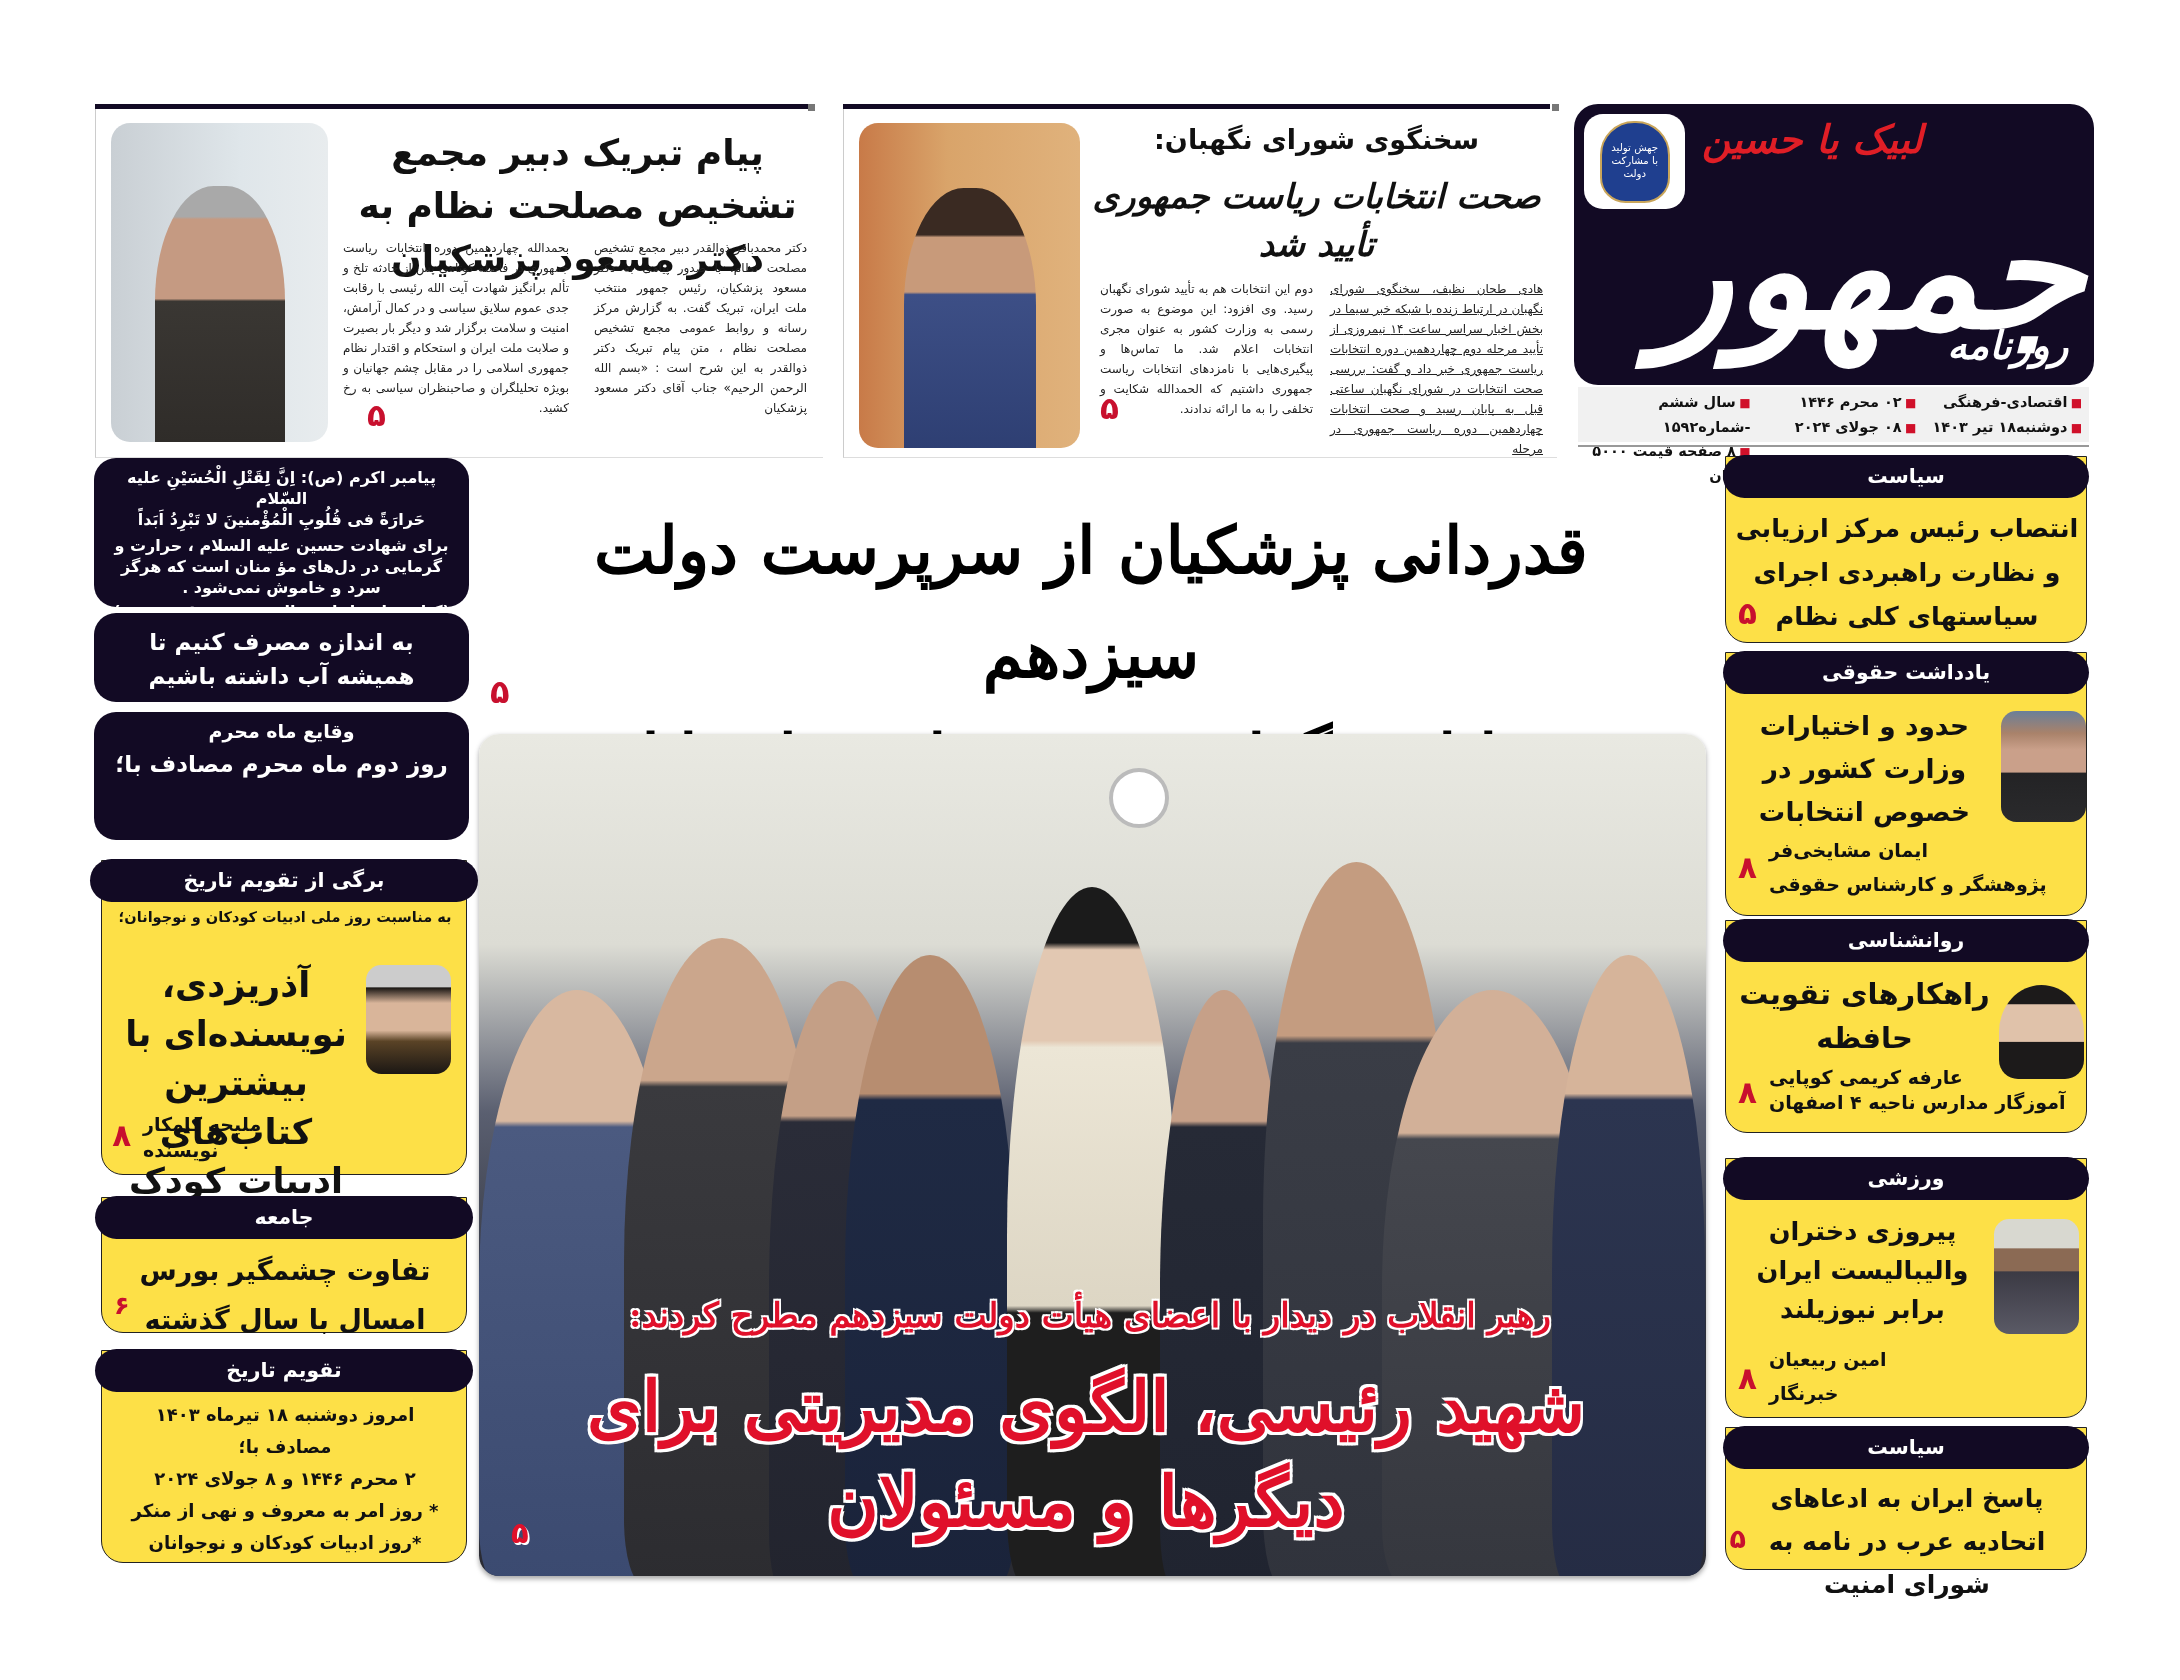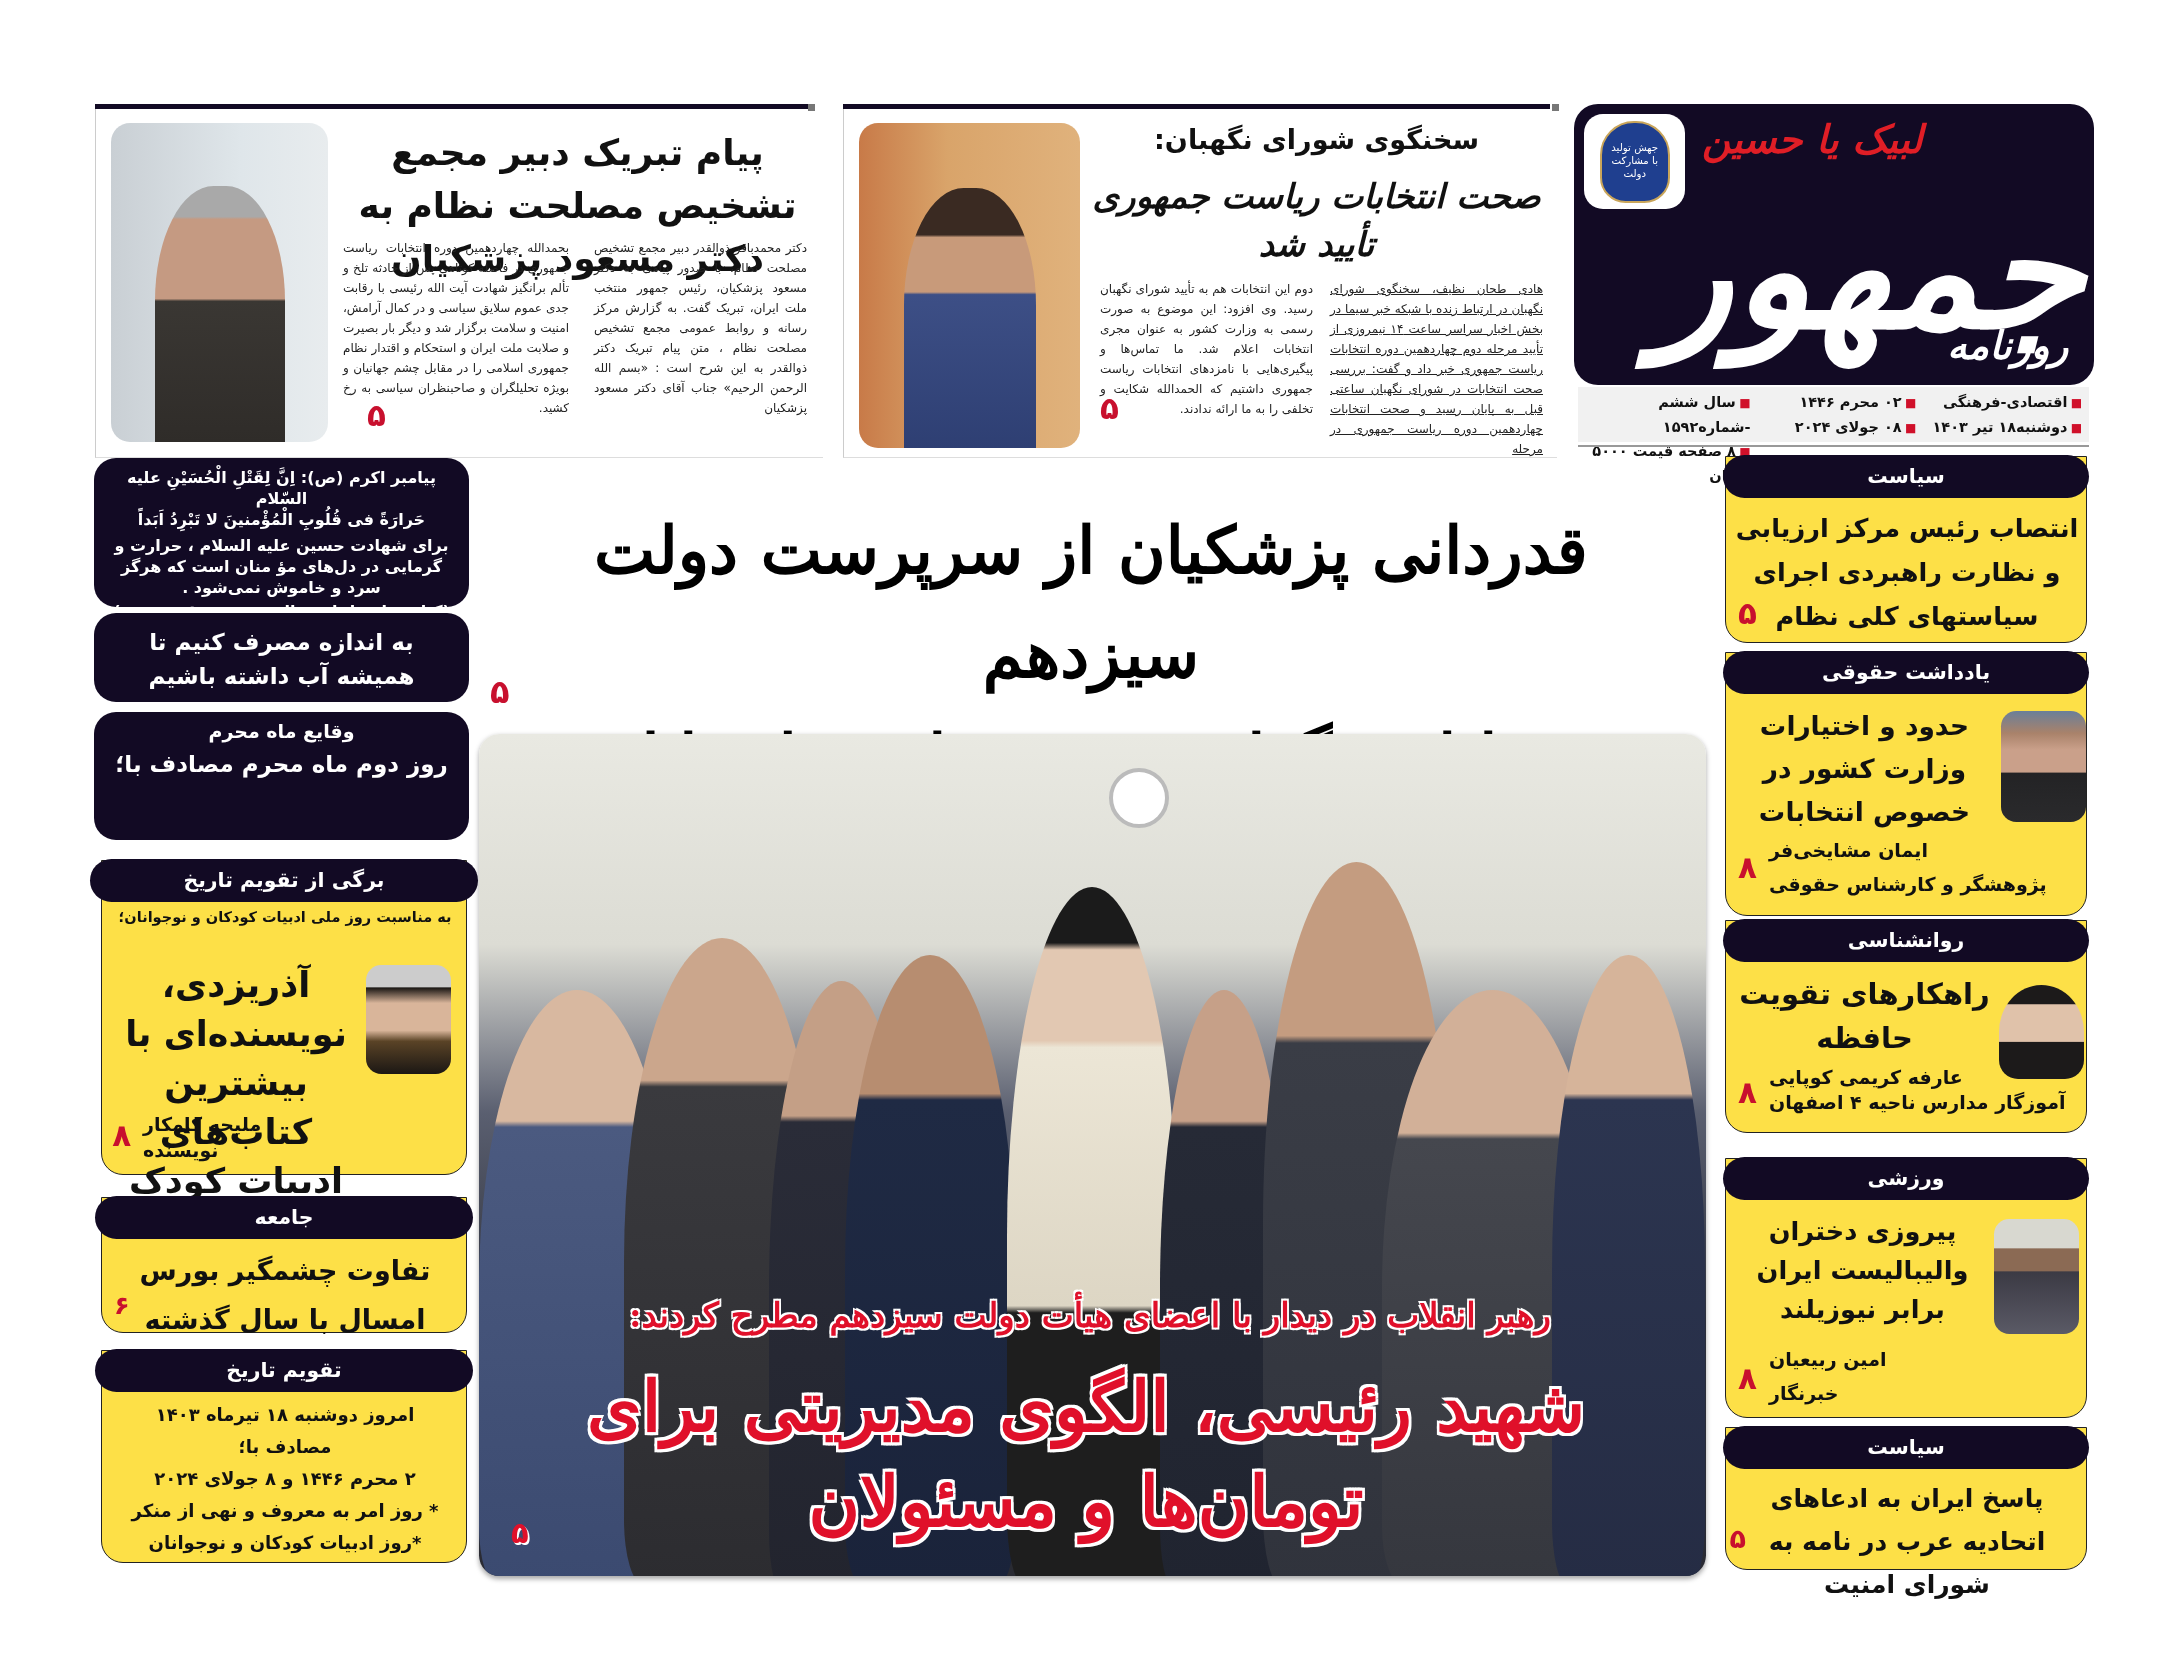--- a/index.html
+++ b/index.html
@@ -204,21 +204,21 @@
   <div class="crowd-person" style="left:366px; top:221px; width:170px; height:630px; background:linear-gradient(180deg,#b78d70 0%,#b78d70 22%,#1f2a44 23%,#1a233a 100%);"></div>
   <div class="crowd-person" style="left:528px; top:153px; width:170px; height:698px; background:linear-gradient(180deg,#1b1b1b 0%,#1b1b1b 8%,#e2c8b2 9%,#e2c8b2 22%,#ece6d6 23%,#ddd6c4 60%,#1e1e1e 61%,#1e1e1e 100%);"></div>
   <div class="crowd-person" style="left:681px; top:256px; width:128px; height:596px; background:linear-gradient(180deg,#c6a088 0%,#c6a088 22%,#262a36 23%,#202430 100%);"></div>
   <div class="crowd-person" style="left:784px; top:128px; width:187px; height:724px; background:linear-gradient(180deg,#c49c80 0%,#c49c80 24%,#3a3d46 25%,#30333c 100%);"></div>
   <div class="crowd-person" style="left:903px; top:256px; width:221px; height:596px; background:linear-gradient(180deg,#d2b098 0%,#d2b098 24%,#45474e 25%,#35373e 100%);"></div>
   <div class="crowd-person" style="left:1073px; top:221px; width:153px; height:630px; background:linear-gradient(180deg,#d6b49a 0%,#d6b49a 22%,#2c3550 23%,#252c44 100%);"></div>
 </div>
 <div class="abs caption-kicker">رهبر انقلاب در دیدار با اعضای هیأت دولت سیزدهم مطرح کردند:</div>
 <div class="abs caption-title">
   <div>شهید رئیسی، الگوی مدیریتی برای</div>
-  <div>تومان‌ها و مسئولان</div>
+  <div>دیگر‌ها و مسئولان</div>
 </div>
 <div class="abs pg" style="left:511px; top:1516px; font-size:29px; color:#e0102a; text-shadow:1.7px 1.7px 0 #fff;">۵</div>
 
 <div class="section" style="left:1725px; top:456px; width:362px; height:187px;">
   <div class="section-head">سیاست</div>
   <div class="abs section-title" style="left:8.5px; top:49px; width:345px; font-size:25.6px; line-height:44px;">انتصاب رئیس مرکز ارزیابی و نظارت راهبردی اجرای سیاستهای کلی نظام</div>
   <div class="abs pg" style="left:12px; top:138px;">۵</div>
 </div>
 
 <div class="section" style="left:1725px; top:652px; width:362px; height:264px;">

